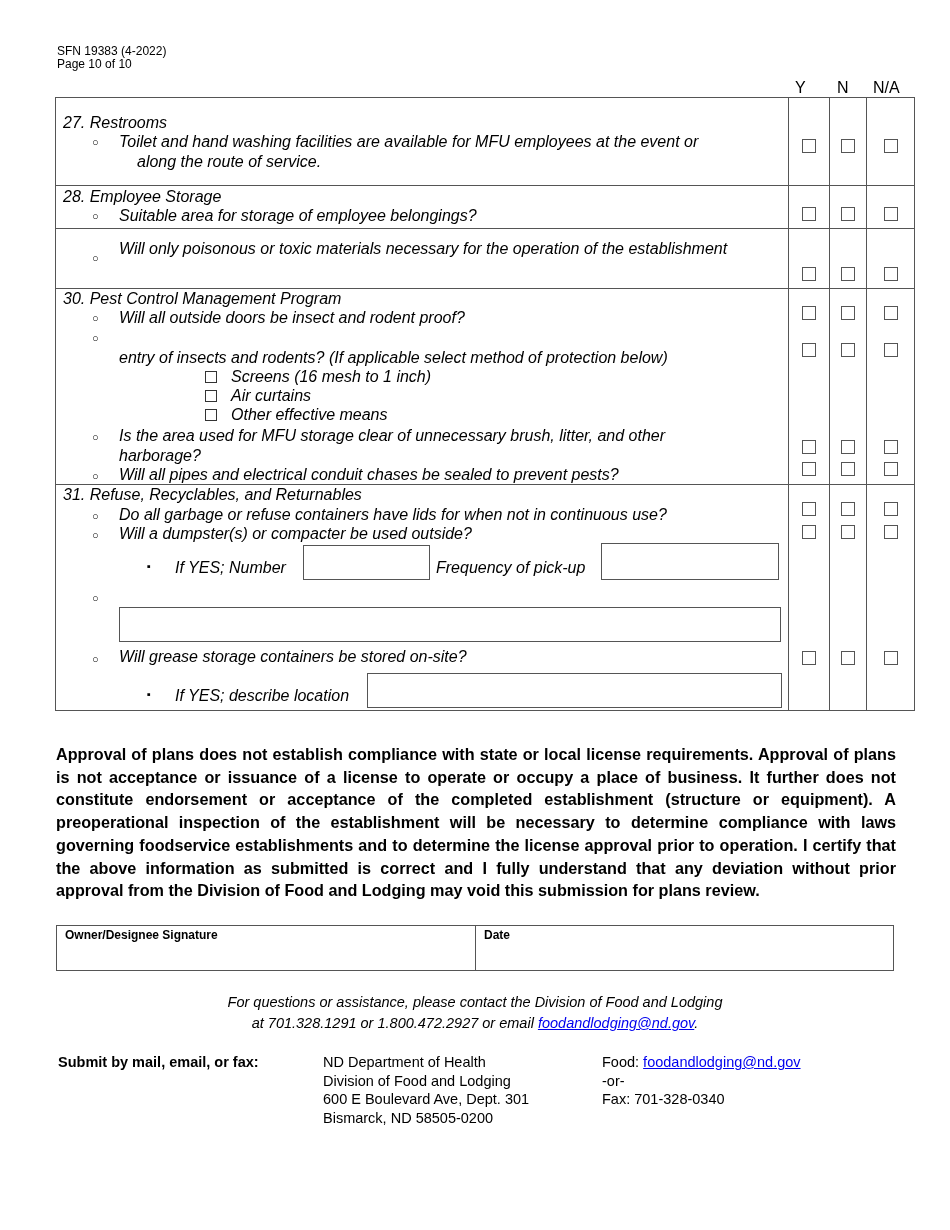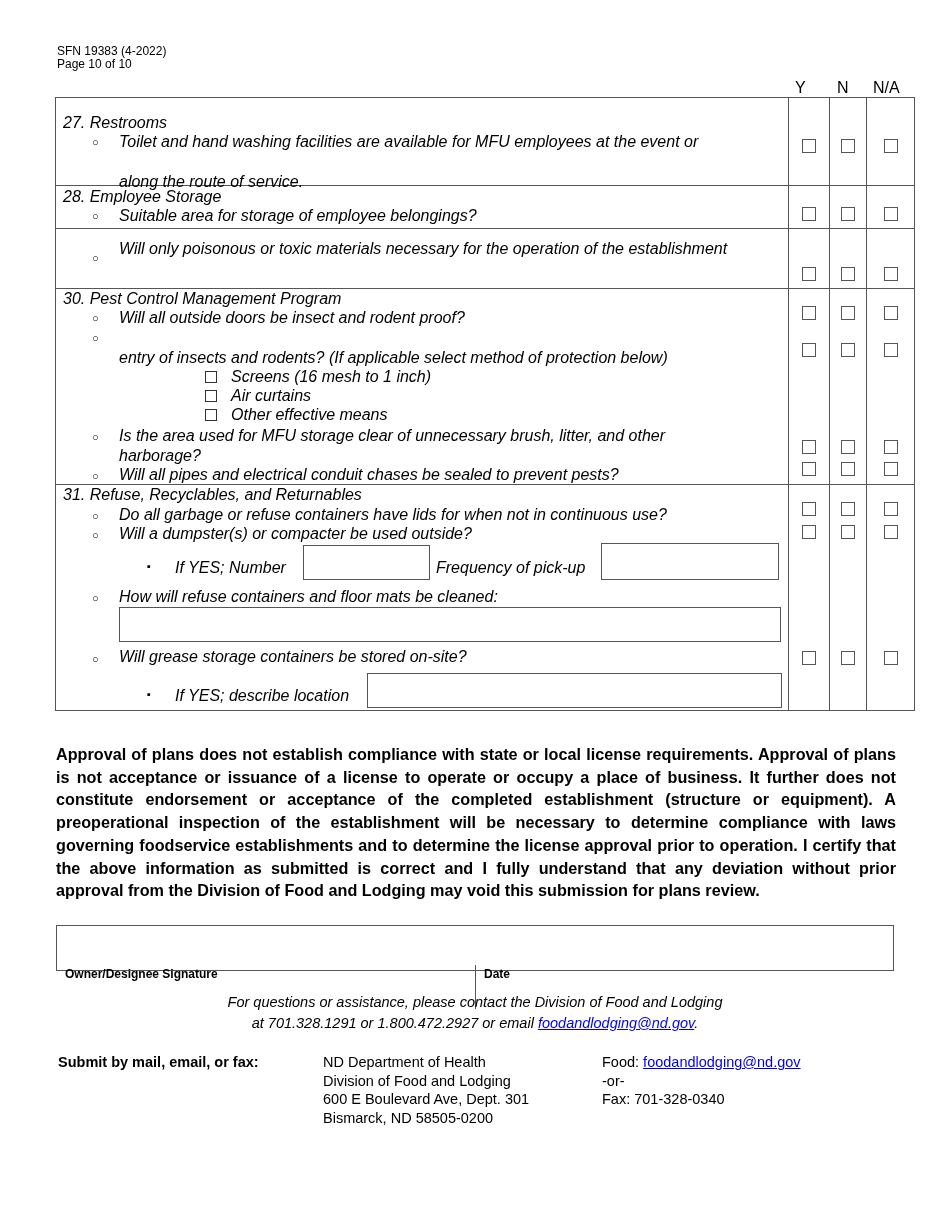--- a/index.html
+++ b/index.html
@@ -10,21 +10,21 @@
   .tbl { position:absolute; left:55px; top:97px; width:860px; height:614px; border:1px solid #555; box-sizing:border-box; }
   .hline { position:absolute; left:0; width:858px; height:1px; background:#555; }
   .vline { position:absolute; top:0; width:1px; height:612px; background:#555; }
   .t { position:absolute; font-size:16px; line-height:19px; white-space:nowrap;font-style:italic; }
   .bul { position:absolute; font-size:11px; }
   .cb { position:absolute; width:14px; height:14px; border:1px solid #555; box-sizing:border-box; background:#fff; cursor:pointer; }
   .cbs { position:absolute; width:12px; height:12px; border:1px solid #333; box-sizing:border-box; cursor:pointer; }
   .inp { position:absolute; border:1px solid #555; box-sizing:border-box; background:#fff; }
   .disclaimer { position:absolute; left:56px; top:743px; width:840px; font-size:16.2px; font-weight:bold; line-height:22.7px; text-align:justify; }
   .sig { position:absolute; left:56px; top:925px; width:838px; height:46px; border:1px solid #555; box-sizing:border-box; }
-  .sig .cell { position:absolute; top:0; height:44px; font-size:12px; font-weight:bold; padding:2px 8px; box-sizing:border-box;margin-top:39px; }
+  .sig .cell { position:absolute; top:0; height:44px; font-size:12px; font-weight:bold; padding:2px 8px; box-sizing:border-box; }
   .contact { position:absolute; left:0; width:950px; top:992px; text-align:center; font-style:italic; font-size:14.5px; line-height:21px; }
   a { color:#0000ee; text-decoration:underline; }
   .submit { position:absolute; top:1053px; font-size:14.5px; line-height:18.5px; }
 </style>
 </head>
 <body>
 
 <div class="abs hdr">
   <div>SFN 19383  (4-2022)</div>
   <div>Page 10 of 10</div>
@@ -41,21 +41,21 @@
   <div class="vline" style="left:810px;"></div>
 
   <div class="hline" style="top:87px;"></div>
   <div class="hline" style="top:130px;"></div>
   <div class="hline" style="top:190px;"></div>
   <div class="hline" style="top:386px;"></div>
 
   <div class="t" style="left:7px;top:15px;">27. Restrooms</div>
   <div class="bul" style="left:36px;top:38px;">○</div>
   <div class="t" style="left:63px;top:34px;">Toilet and hand washing facilities are available for MFU employees at the event or</div>
-  <div class="t" style="left:63px;top:54px;margin-top:20px;">along the route of service.</div>
+  <div class="t" style="left:81px;top:54px;">along the route of service.</div>
   <div class="cb" style="left:746px;top:41px;"></div>
   <div class="cb" style="left:785px;top:41px;"></div>
   <div class="cb" style="left:828px;top:41px;"></div>
 
   <div class="t" style="left:7px;top:89px;">28. Employee Storage</div>
   <div class="bul" style="left:36px;top:112px;">○</div>
   <div class="t" style="left:63px;top:108px;">Suitable area for storage of employee belongings?</div>
   <div class="cb" style="left:746px;top:109px;"></div>
   <div class="cb" style="left:785px;top:109px;"></div>
   <div class="cb" style="left:828px;top:109px;"></div>
@@ -112,21 +112,20 @@
   <div class="cb" style="left:785px;top:427px;"></div>
   <div class="cb" style="left:828px;top:427px;"></div>
 
   <div class="bul" style="left:91px;top:462px;">▪</div>
   <div class="t" style="left:119px;top:460px;">If YES;  Number</div>
   <div class="inp" style="left:247px;top:447px;width:127px;height:35px;"></div>
   <div class="t" style="left:380px;top:460px;">Frequency of pick-up</div>
   <div class="inp" style="left:545px;top:445px;width:178px;height:37px;"></div>
 
   <div class="bul" style="left:36px;top:494px;">○</div>
-  <div class="t" style="left:63px;top:489px;">How will refuse containers and floor mats be cleaned:</div>
   <div class="inp" style="left:63px;top:509px;width:662px;height:35px;"></div>
 
   <div class="bul" style="left:36px;top:555px;">○</div>
   <div class="t" style="left:63px;top:549px;">Will grease storage containers be stored on-site?</div>
   <div class="cb" style="left:746px;top:553px;"></div>
   <div class="cb" style="left:785px;top:553px;"></div>
   <div class="cb" style="left:828px;top:553px;"></div>
 
   <div class="bul" style="left:91px;top:590px;">▪</div>
   <div class="t" style="left:119px;top:588px;">If YES; describe location</div>

